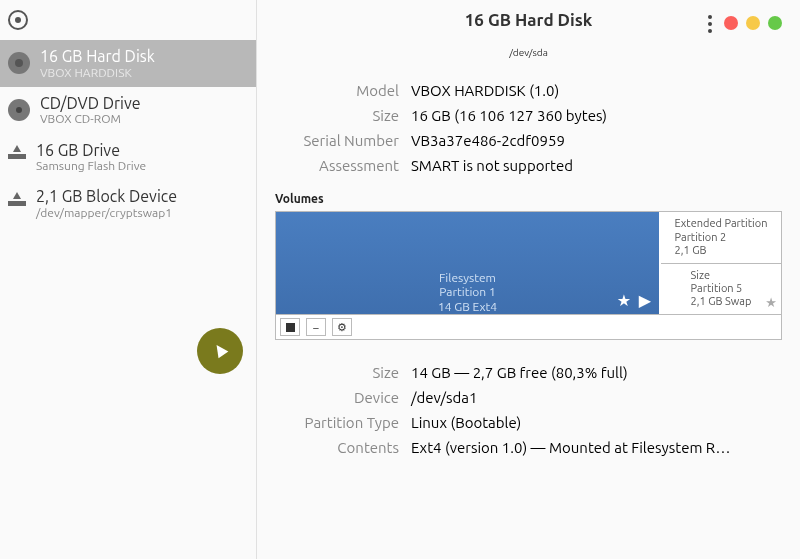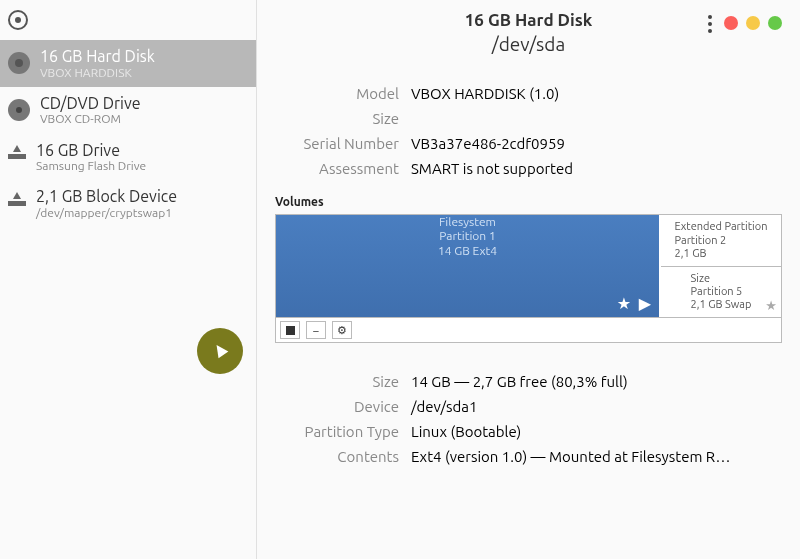--- a/index.html
+++ b/index.html
@@ -42,43 +42,43 @@
   top: 14px;
   right: 80px;
   width: 20px; height: 20px;
   display: flex; flex-direction: column; align-items:center; justify-content:center;
   gap: 3px;
   cursor: pointer;
 }
 .kebab span { width:4px; height:4px; background:#444; border-radius:50%; }
 .header-block { text-align: center; padding-top: 10px; }
 .header-title { font-size: 17px; font-weight: 600; color:#333; }
-.header-sub { font-size: 19px; color: #333; margin-top: 4px; }
-.details { margin-top: 26px; }
+.header-sub { font-size: 10px; color: #333; margin-top: 18px; }
+.details { margin-top: 20px; }
 .detail-row { display:flex; align-items:baseline; padding: 4px 0; }
 .detail-label {
   width: 136px;
   text-align: right;
   color: #888;
   padding-right: 12px;
   font-size: 15px;
 }
 .detail-value { color: #000000; font-size: 15px; }
 .section-title { font-size: 12px; font-weight: 700; color:#222; margin: 14px 0 6px 0; }
 .volumes-box {
   border: 1px solid #bbb;
   background: #fff;
 }
 .vol-row { display:flex; height: 102px; }
 .vol-main {
   flex: 1;
   background: linear-gradient(#4a7ec0, #3f6fae);
   color: #dbe7f5;
   position: relative;
-  display:flex; align-items:flex-start; justify-content:center;
+  display:flex; align-items:flex-end; justify-content:center;
   border-right: 2px solid #fff;
 }
 .vol-main-inner { text-align:center; font-size:12px; line-height:1.2; color:#cfe0f4; }
 .vol-main-inner .ln1 { font-weight:400; }
 .vol-star-play {
   position:absolute; bottom:4px; right:6px;
   color:#fff; font-size:16px; letter-spacing:2px;
 }
 .vol-side { width: 120px; display:flex; flex-direction:column; }
 .vol-side-cell {
@@ -229,20 +229,21 @@
       <div class="header-sub">/dev/sda</div>
     </div>
 
     <div class="details">
       <div class="detail-row">
         <div class="detail-label">Model</div>
         <div class="detail-value">VBOX HARDDISK (1.0)</div>
       </div>
       <div class="detail-row">
         <div class="detail-label">Size</div>
+        <div class="detail-value">16 GB (16 106 127 360 bytes)</div>
       </div>
       <div class="detail-row">
         <div class="detail-label">Serial Number</div>
         <div class="detail-value">VB3a37e486-2cdf0959</div>
       </div>
       <div class="detail-row">
         <div class="detail-label">Assessment</div>
         <div class="detail-value">SMART is not supported</div>
       </div>
     </div>

